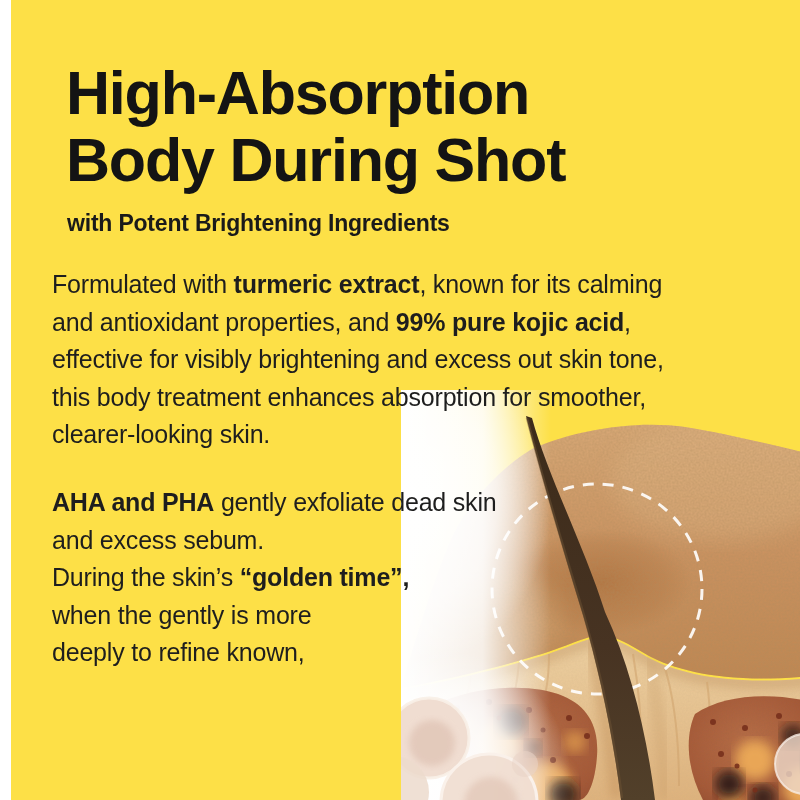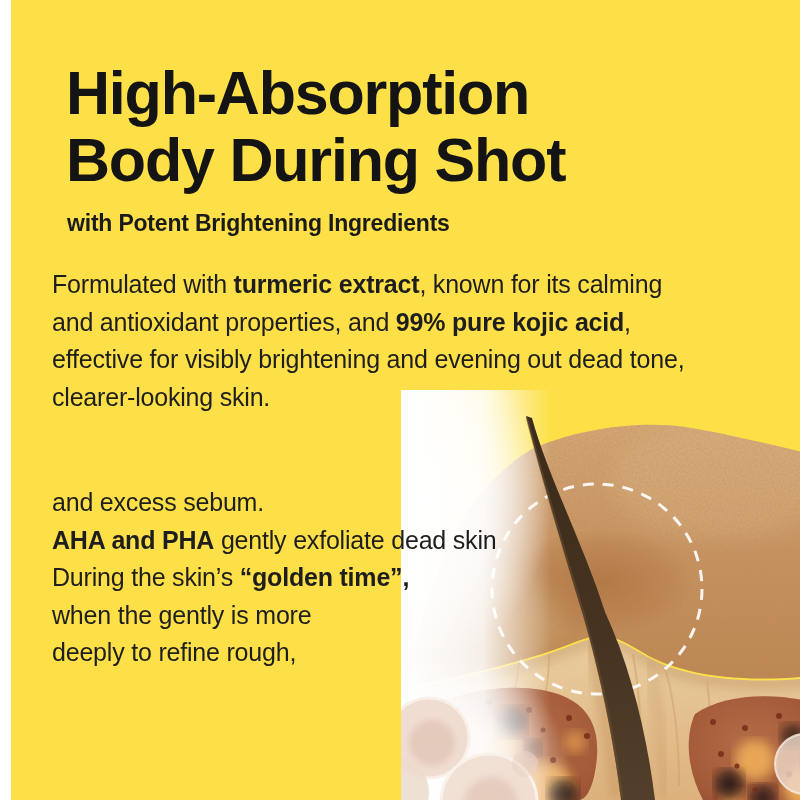--- a/index.html
+++ b/index.html
@@ -215,25 +215,26 @@
   <h1 class="page-title">
     <span>High-Absorption</span><br>
     <span>Body During Shot</span>
   </h1>
 
   <div class="subtitle">with Potent Brightening Ingredients</div>
 
   <div class="para" id="para1">
       <div class="tline"><span>Formulated with </span><span class="b">turmeric extract</span><span>, known for its calming</span></div>
       <div class="tline"><span>and antioxidant properties, and </span><span class="b">99% pure kojic acid</span><span>,</span></div>
-      <div class="tline"><span>effective for visibly brightening and evening out dead tone,</span></div>
+      <div class="tline"><span>effective for visibly brightening and excess out skin tone,</span></div>
+      <div class="tline"><span>this body treatment enhances absorption for smoother,</span></div>
       <div class="tline"><span>clearer-looking skin.</span></div>
     </div>
 
   <div class="para" id="para2">
+      <div class="tline"><span class="b">AHA and PHA</span><span> gently exfoliate dead skin</span></div>
       <div class="tline"><span>and excess sebum.</span></div>
-      <div class="tline"><span class="b">AHA and PHA</span><span> gently exfoliate dead skin</span></div>
       <div class="tline"><span>During the skin’s </span><span class="b">“golden time”,</span></div>
       <div class="tline"><span>when the gently is more</span></div>
-      <div class="tline"><span>deeply to refine rough,</span></div>
+      <div class="tline"><span>deeply to refine known,</span></div>
     </div>
 
 </div>
 
 </body></html>

